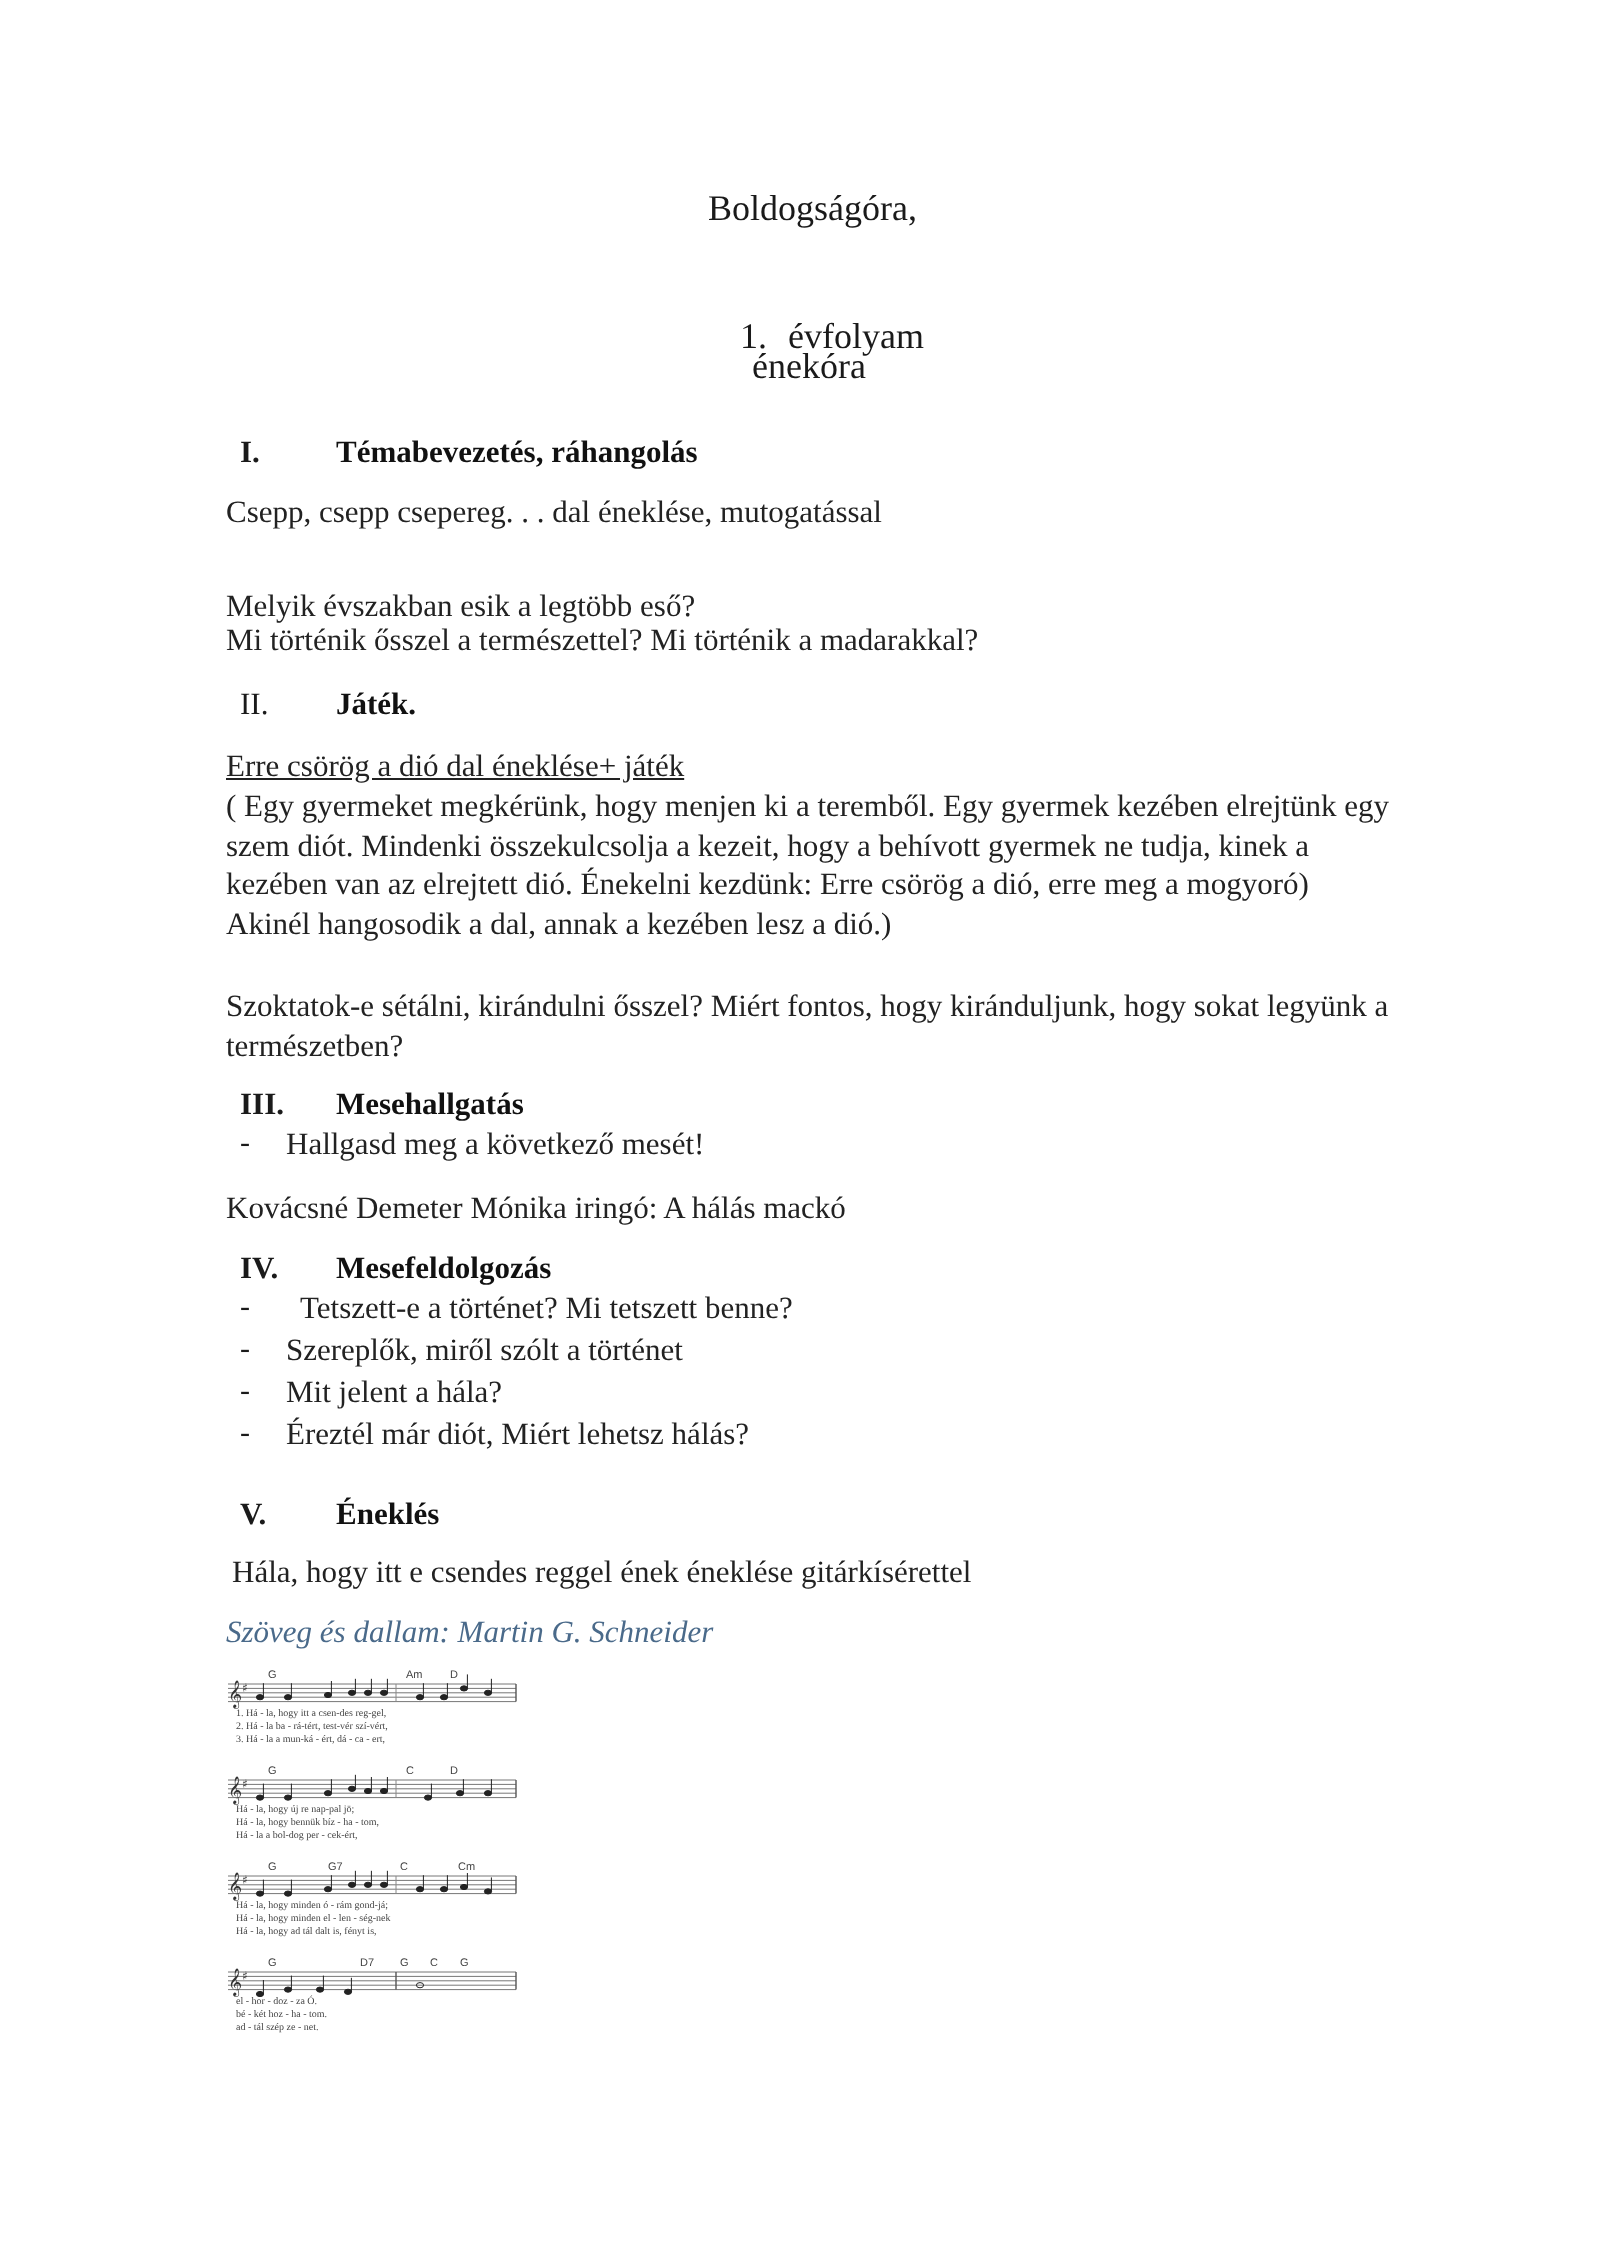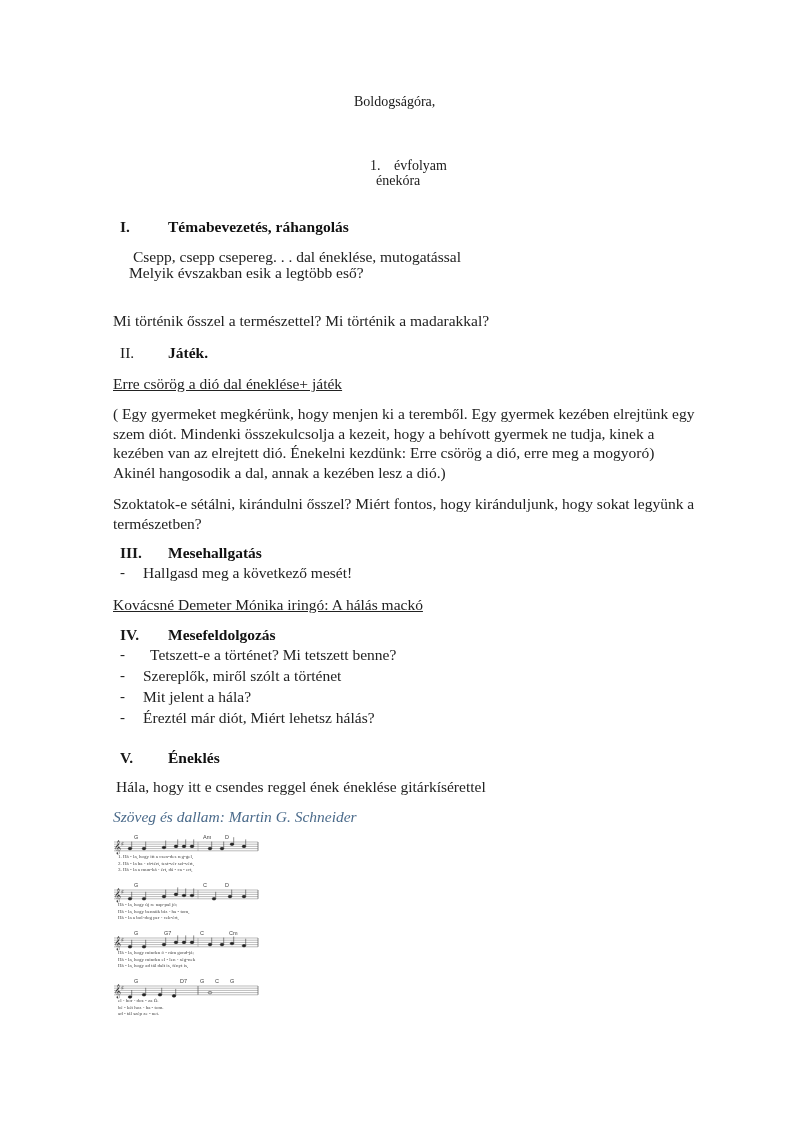--- a/index.html
+++ b/index.html
@@ -1,53 +1,53 @@
 <!DOCTYPE html>
 <html><head>
 <meta charset="utf-8">
 <style>
   html, body { margin: 0; padding: 0; background: #ffffff; }
   body { width: 800px; height: 1131px; position: relative; overflow: hidden;
          font-family: "Liberation Serif", "DejaVu Serif", serif; color: #1a1a1a; }
   .abs { position: absolute; white-space: nowrap; }
-  .title { font-size: 14px; }
+  .title { font-size: 18px; }
   .body-text { font-size: 15.5px; color: #222; }
   .heading { font-size: 15.5px; font-weight: bold; color: #111; }
   .roman { position: absolute; font-size: 15.5px; }
   .roman.bold { font-weight: bold; }
   .dash { position: absolute; font-size: 15px; }
   .para { position: absolute; left: 113px; width: 580px; font-size: 15.5px; line-height: 19.5px; white-space: normal; color: #222; }
   .credit { font-style: italic; color: #4a6a8a; font-size: 15.5px; }
   .score { position: absolute; left: 112px; top: 830px; width: 152px; height: 200px; }
 </style>
 </head>
 <body>
 
 <div class="abs title" style="left:354px; top:94px;">Boldogságóra,</div>
 <div class="abs title" style="left:376px; top:129px;margin-top:44px;">énekóra</div>
 <div class="abs title" style="left:370px; top:158px;">1.</div>
 <div class="abs title" style="left:394px; top:158px;">évfolyam</div>
 
 <div class="roman bold" style="left:120px; top:218px;">I.</div>
 <div class="abs heading" style="left:168px; top:218px;">Témabevezetés, ráhangolás</div>
-<div class="abs body-text" style="left:113px; top:248px;margin-left:20px;">Csepp, csepp csepereg. . . dal éneklése, mutogatással</div>
-<div class="abs body-text" style="left:113px; top:264px;margin-left:16px;">Melyik évszakban esik a legtöbb eső?</div>
+<div class="abs body-text" style="left:113px; top:248px;">Csepp, csepp csepereg. . . dal éneklése, mutogatással</div>
+<div class="abs body-text" style="left:113px; top:295px;">Melyik évszakban esik a legtöbb eső?</div>
 <div class="abs body-text" style="left:113px; top:312px;">Mi történik ősszel a természettel? Mi történik a madarakkal?</div>
 
 <div class="roman" style="left:120px; top:344px;">II.</div>
 <div class="abs heading" style="left:168px; top:344px;">Játék.</div>
 <div class="abs body-text" style="left:113px; top:375px;text-decoration:underline;">Erre csörög a dió dal éneklése+ játék</div>
-<div class="para" style="top:404px; width:585px;">( Egy gyermeket megkérünk, hogy menjen ki a teremből. Egy gyermek kezében elrejtünk egy szem diót. Mindenki összekulcsolja a kezeit, hogy a behívott gyermek ne tudja, kinek a kezében van az elrejtett dió. Énekelni kezdünk: Erre csörög a dió, erre meg a mogyoró) Akinél hangosodik a dal, annak a kezében lesz a dió.)</div>
+<div class="para" style="top:394px; width:585px;">( Egy gyermeket megkérünk, hogy menjen ki a teremből. Egy gyermek kezében elrejtünk egy szem diót. Mindenki összekulcsolja a kezeit, hogy a behívott gyermek ne tudja, kinek a kezében van az elrejtett dió. Énekelni kezdünk: Erre csörög a dió, erre meg a mogyoró) Akinél hangosodik a dal, annak a kezében lesz a dió.)</div>
 <div class="para" style="top:494px; width:585px;">Szoktatok-e sétálni, kirándulni ősszel? Miért fontos, hogy kiránduljunk, hogy sokat legyünk a természetben?</div>
 
 <div class="roman bold" style="left:120px; top:544px;">III.</div>
 <div class="abs heading" style="left:168px; top:544px;">Mesehallgatás</div>
 <div class="dash" style="left:120px; top:564px;">-</div>
 <div class="abs body-text" style="left:143px; top:564px;">Hallgasd meg a következő mesét!</div>
-<div class="abs body-text" style="left:113px; top:596px;text-decoration:underline;">Kovácsné Demeter Mónika iringó: A hálás mackó</div>
+<div class="abs body-text" style="left:113px; top:596px;">Kovácsné Demeter Mónika iringó: A hálás mackó</div>
 
 <div class="roman bold" style="left:120px; top:626px;text-align:center;">IV.</div>
 <div class="abs heading" style="left:168px; top:626px;">Mesefeldolgozás</div>
 <div class="dash" style="left:120px; top:646px;">-</div>
 <div class="abs body-text" style="left:150px; top:646px;">Tetszett-e a történet? Mi tetszett benne?</div>
 <div class="dash" style="left:120px; top:667px;">-</div>
 <div class="abs body-text" style="left:143px; top:667px;">Szereplők, miről szólt a történet</div>
 <div class="dash" style="left:120px; top:688px;">-</div>
 <div class="abs body-text" style="left:143px; top:688px;">Mit jelent a hála?</div>
 <div class="dash" style="left:120px; top:709px;">-</div>

